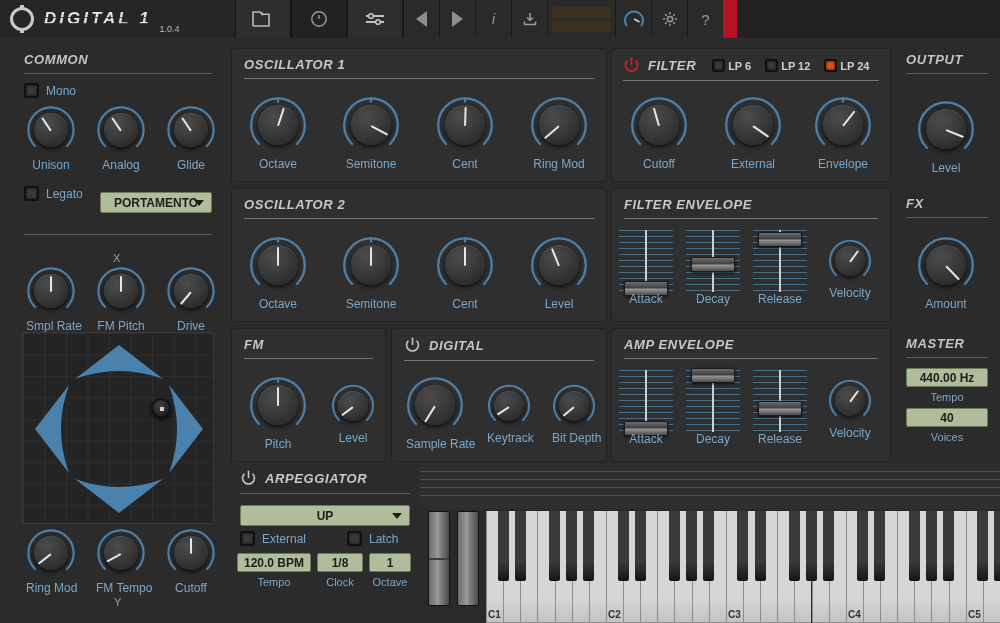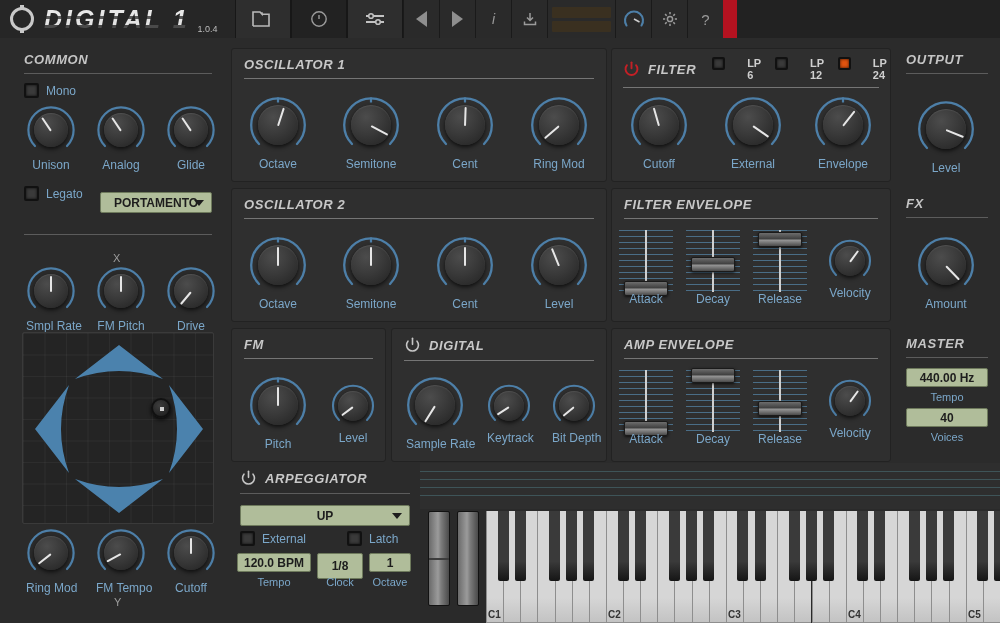--- a/index.html
+++ b/index.html
@@ -26,21 +26,21 @@
     border: 3px solid #c9c9c9;
     position: relative; flex: none;
   }
   .brand-logo::before, .brand-logo::after {
     content:""; position:absolute; background:#c9c9c9;
   }
   .brand-logo::before { left: 7px; top: -5px; width: 4px; height: 5px; }
   .brand-logo::after  { left: 7px; bottom: -5px; width: 4px; height: 5px; }
   .brand-name {
     margin-left: 10px;
-    font-size: 25px; font-weight: bold; font-style: italic;
+    font-size: 17px; font-weight: bold; font-style: italic;
     letter-spacing: 3px;
     color: #cfcfcf;
     font-family: "Liberation Sans", sans-serif;
     background: linear-gradient(180deg,#e8e8e8 0 38%, #5a5a5a 38% 47%, #e3e3e3 47% 70%, #4a4a4a 70% 78%, #d9d9d9 78% 100%);
     -webkit-background-clip: text; background-clip: text; color: transparent;
   }
   .brand-ver { margin-left: 8px; font-size: 9px; color: #bdbdbd; align-self: flex-end; padding-bottom: 4px; }
 
   .tbbtn {
     width: 56px; display:flex; align-items:center; justify-content:center;
@@ -115,21 +115,21 @@
   .chk {
     width: 15px; height: 15px; background: #3a3a3a;
     border: 2px solid #111; border-radius:2px;
     box-shadow: inset 0 0 3px rgba(0,0,0,.8);
     flex: none;
   }
   .chk.on { background: #e0530f; }
   .chk-row { display:flex; align-items:center; gap: 7px; }
   .chk-label { font-size: 12px; color: #7ba7c9; }
 
-  .lpbtn { display:flex; align-items:flex-start; gap:22px; }
+  .lpbtn { display:flex; align-items:flex-end; gap:3px; }
   .lpbtn span { font-size: 11px; color: #cfcfcf; font-weight:bold; }
 
   
   .pwr { width:17px; height:17px; flex:none; }
 
   
   .greenfield {
     background: #b0bd9a; color:#1d1d1d; text-align:center;
     font-size: 12px; font-weight: bold;
     border:1px solid #6e7a5c; border-radius:2px;
@@ -831,21 +831,21 @@
   <div class="chk-label">External</div>
 </div>
 <div class="chk-row" style="position:absolute;left:347px;top:531px;">
   <div class="chk"></div>
   <div class="chk-label">Latch</div>
 </div>
 <div class="greenfield" style="position:absolute;left:237px;top:553px;width:74px;height:19px;">
   <span>120.0 BPM</span>
 </div>
 <div class="fieldcap" style="position:absolute;left:237px;top:574px;width:74px;">Tempo</div>
-<div class="greenfield" style="position:absolute;left:317px;top:553px;width:46px;height:26px;">
+<div class="greenfield" style="position:absolute;left:317px;top:553px;width:46px;height:19px;">
   <span>1/8</span>
 </div>
 <div class="fieldcap" style="position:absolute;left:317px;top:574px;width:46px;">Clock</div>
 <div class="greenfield" style="position:absolute;left:369px;top:553px;width:42px;height:19px;">
   <span>1</span>
 </div>
 <div class="fieldcap" style="position:absolute;left:369px;top:574px;width:42px;">Octave</div>
 
 <div class="kbzone">
   <div class="kb-strips">

